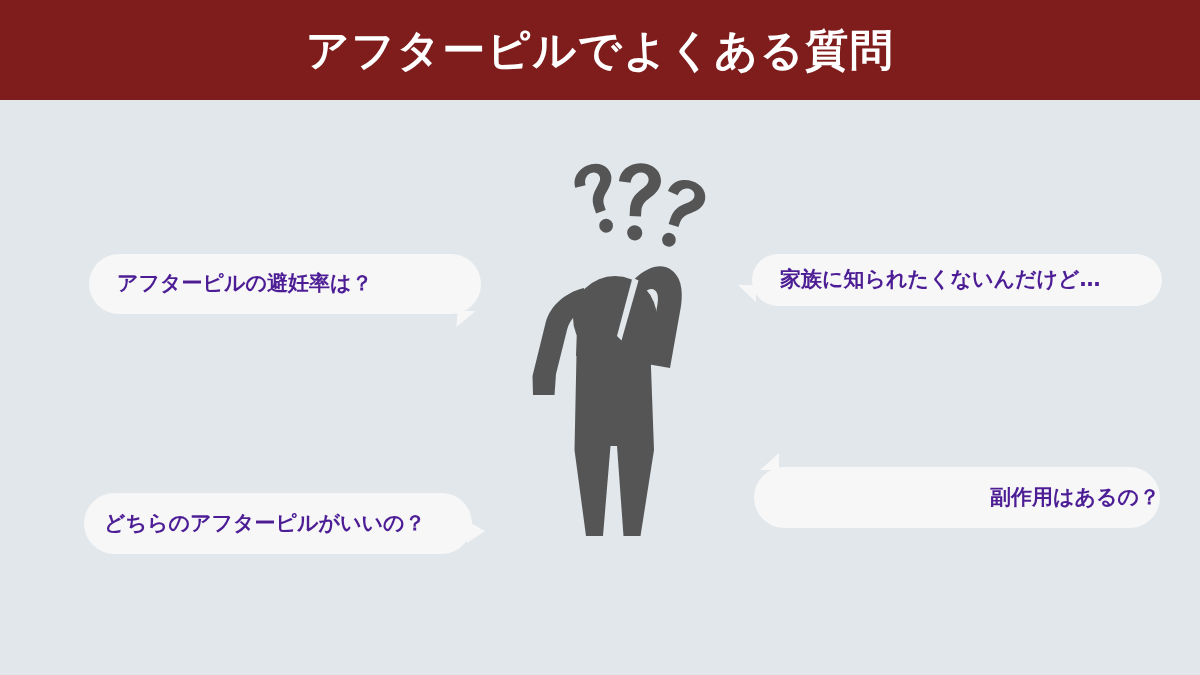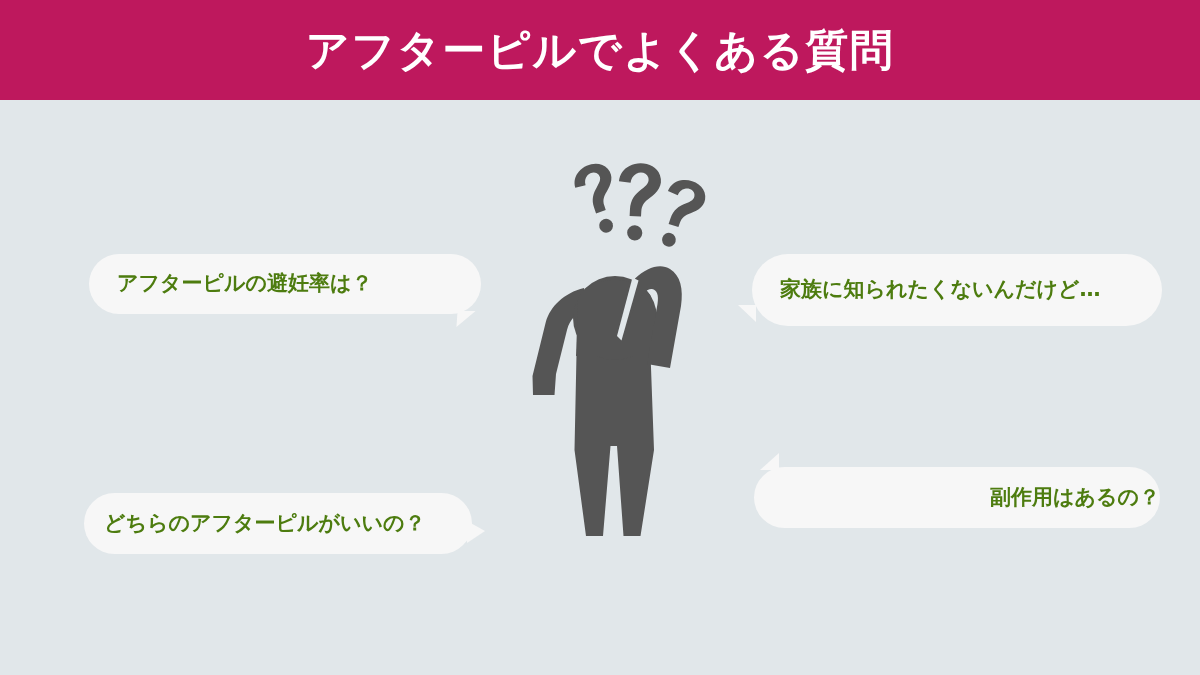--- a/index.html
+++ b/index.html
@@ -21,21 +21,21 @@
     background: #e1e7ea;
   }
 
   
   #header-banner {
     position: absolute;
     left: 0;
     top: 0;
     width: 1200px;
     height: 100px;
-    background: #be185d;
+    background: #7f1d1d;
     display: flex;
     align-items: center;
     justify-content: center;
   }
   #header-title {
     color: #ffffff;
     font-size: 43px;
     font-weight: 700;
     letter-spacing: 1.5px;
     line-height: 1;
@@ -46,21 +46,21 @@
   
   .bubble {
     position: absolute;
     background: #f7f7f7;
     border-radius: 999px;
     display: flex;
     align-items: center;
     box-sizing: border-box;
   }
   .bubble-text {
-    color: #4d7c0f;
+    color: #4c1d95;
     font-size: 21px;
     font-weight: 700;
     line-height: 1.2;
     white-space: nowrap;
     font-family: "DejaVu Sans", "Liberation Sans", sans-serif;
   }
   .bubble-tail {
     position: absolute;
     width: 0;
     height: 0;
@@ -81,21 +81,21 @@
     border-bottom: 16px solid transparent;
     border-right: 0px solid transparent;
     transform: skewX(-4deg);
   }
 
   
   #bubble-q2 {
     left: 752px;
     top: 254px;
     width: 410px;
-    height: 72px;
+    height: 52px;
     padding-left: 28px;
   }
   #bubble-q2 .bubble-tail {
     left: -14px;
     bottom: 4px;
     border-right: 18px solid #f7f7f7;
     border-bottom: 17px solid transparent;
     border-top: 0px solid transparent;
   }
 

